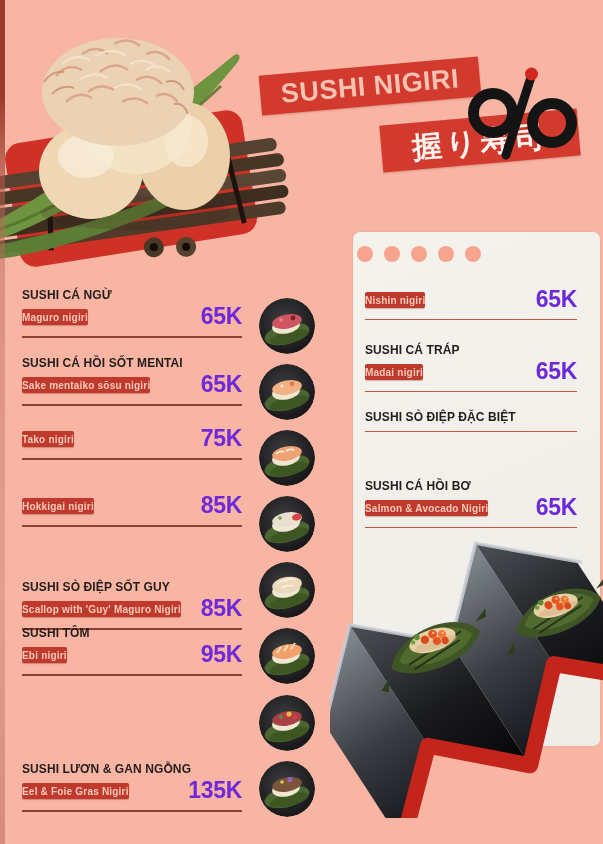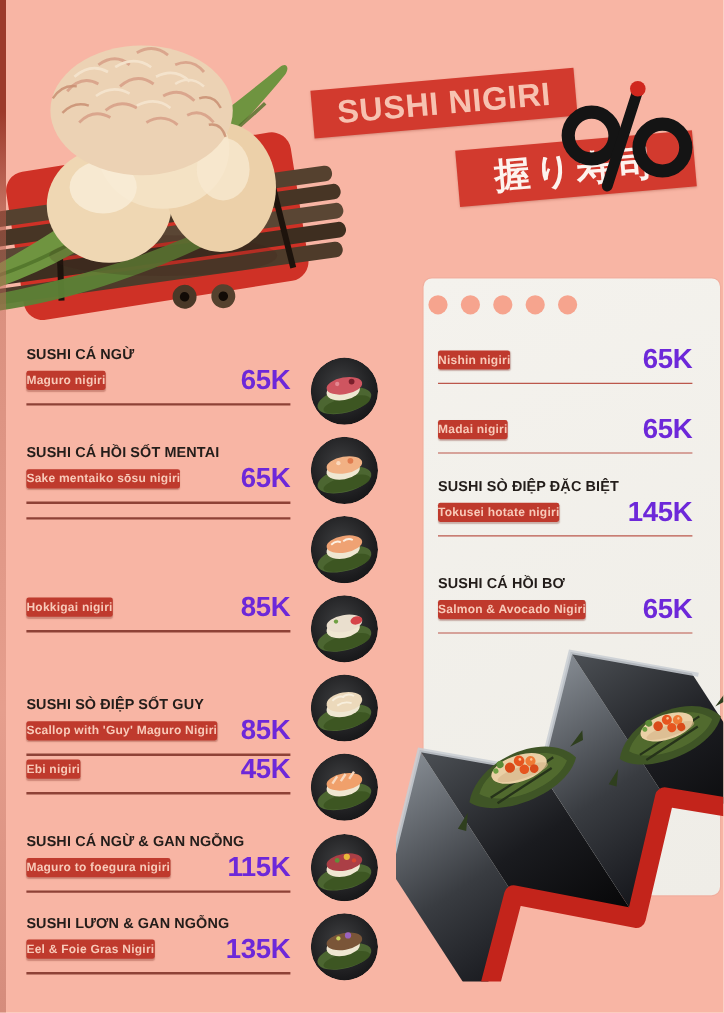--- a/index.html
+++ b/index.html
@@ -121,63 +121,60 @@
       <i></i>
       <i></i>
       <i></i>
   </div>
 
   <div class="item" style="top:288px">
     <div class="name">SUSHI CÁ NGỪ</div>
     <div class="row"><span class="badge">Maguro nigiri</span><span class="price">65K</span></div>
     <div class="rule"></div>
   </div>
-  <div class="item" style="top:370px">
+  <div class="item" style="top:356px">
     <div class="name">SUSHI CÁ HỒI SỐT MENTAI</div>
     <div class="row"><span class="badge">Sake mentaiko sōsu nigiri</span><span class="price">65K</span></div>
     <div class="rule"></div>
   </div>
   <div class="item" style="top:424px">
+    <div class="row"><span class="badge">Tako nigiri</span><span class="price">75K</span></div>
     <div class="rule"></div>
   </div>
   <div class="item" style="top:491px">
     <div class="row"><span class="badge">Hokkigai nigiri</span><span class="price">85K</span></div>
     <div class="rule"></div>
   </div>
   <div class="item" style="top:580px">
     <div class="name">SUSHI SÒ ĐIỆP SỐT GUY</div>
     <div class="row"><span class="badge">Scallop with 'Guy' Maguro Nigiri</span><span class="price">85K</span></div>
     <div class="rule"></div>
   </div>
   <div class="item" style="top:626px">
-    <div class="row"><span class="badge">Ebi nigiri</span><span class="price">45K</span></div>
-    <div class="rule"></div>
-  </div>
-  <div class="item" style="top:694px">
-    <div class="name">SUSHI CÁ NGỪ &amp; GAN NGỖNG</div>
-    <div class="row"><span class="badge">Maguro to foegura nigiri</span><span class="price">115K</span></div>
+    <div class="name">SUSHI TÔM</div>
+    <div class="row"><span class="badge">Ebi nigiri</span><span class="price">95K</span></div>
     <div class="rule"></div>
   </div>
   <div class="item" style="top:762px">
     <div class="name">SUSHI LƯƠN &amp; GAN NGỖNG</div>
     <div class="row"><span class="badge">Eel &amp; Foie Gras Nigiri</span><span class="price">135K</span></div>
     <div class="rule"></div>
   </div>
 
   <div class="item right" style="top:285px">
     <div class="row"><span class="badge">Nishin nigiri</span><span class="price">65K</span></div>
     <div class="rule"></div>
   </div>
   <div class="item right" style="top:343px">
+    <div class="name">SUSHI CÁ TRÁP</div>
     <div class="row"><span class="badge">Madai nigiri</span><span class="price">65K</span></div>
     <div class="rule"></div>
   </div>
-  <div class="item right" style="top:398px">
+  <div class="item right" style="top:410px">
     <div class="name">SUSHI SÒ ĐIỆP ĐẶC BIỆT</div>
-    <div class="row"><span class="badge">Tokusei hotate nigiri</span><span class="price">145K</span></div>
     <div class="rule"></div>
   </div>
   <div class="item right" style="top:479px">
     <div class="name">SUSHI CÁ HỒI BƠ</div>
     <div class="row"><span class="badge">Salmon &amp; Avocado Nigiri</span><span class="price">65K</span></div>
     <div class="rule"></div>
   </div>
 
   <svg class="thumb" style="top:298px" viewBox="0 0 56 56">
       <circle cx="28" cy="28" r="28" fill="url(#tg)"></circle>

